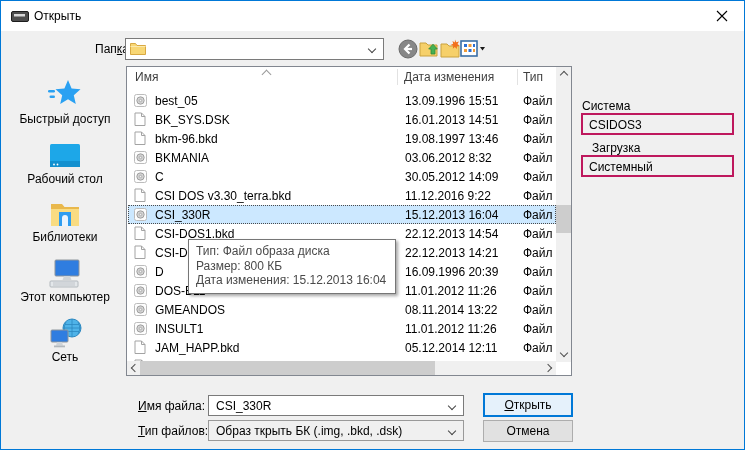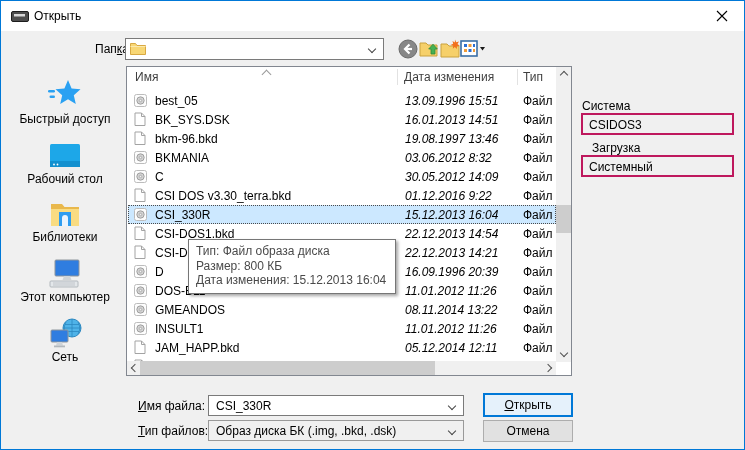--- a/index.html
+++ b/index.html
@@ -33,21 +33,21 @@
   
   .listbox{position:absolute;left:125px;top:65px;width:446px;height:310px;box-sizing:border-box;background:#fff;border:1px solid #828790;}
   .hdr-cell{position:absolute;top:0;height:20px;line-height:20px;color:#3f3f3f;cursor:pointer;white-space:nowrap;}
   .hdr-sep{position:absolute;top:2px;width:1px;height:16px;background:#e2e2e2;}
   .sort-ic{position:absolute;left:136px;top:4px;width:6px;height:6px;border-right:1px solid #9a9a9a;border-bottom:1px solid #9a9a9a;transform:rotate(-135deg);}
   .rows-clip{position:absolute;left:0;top:0;right:15px;bottom:14px;overflow:hidden;}
   .frow{position:absolute;left:1px;width:428px;height:19px;cursor:pointer;}
   .frow svg{position:absolute;left:6px;top:2px;}
   .frow span{position:absolute;top:3px;white-space:nowrap;}
   .c-name{left:27px;}
-  .c-date{left:277px;font-style:italic;}
+  .c-date{left:277px;}
   .c-type{left:395px;width:33px;overflow:hidden;}
   .frow.sel{background:#cce8ff;outline:1px dotted #4b4b4b;outline-offset:-1px;}
   
   .vsb{position:absolute;right:0;top:0;width:15px;height:295px;background:#f0f0f0;}
   .hsb{position:absolute;left:0;bottom:0;width:429px;height:14px;background:#f0f0f0;}
   .sb-btn{position:absolute;display:flex;align-items:center;justify-content:center;cursor:pointer;}
   .vsb .sb-btn{width:15px;height:16px;}
   .hsb .sb-btn{width:14px;height:14px;}
   .sb-thumb{position:absolute;background:#cdcdcd;cursor:pointer;}
   
@@ -238,21 +238,21 @@
           <span class="c-name">C</span>
           <span class="c-date">30.05.2012 14:09</span>
           <span class="c-type">Файл о</span>
         </div>
         <div class="frow" style="top: 119px;">
           <svg width="12" height="15" viewBox="0 0 12 15">
     <path d="M1 1 h6.5 l3.5 3.5 v9 H1 z" fill="#fff" stroke="#a3a3a3"></path>
     <path d="M7.5 1 v3.5 H11" fill="none" stroke="#a3a3a3"></path>
   </svg>
           <span class="c-name">CSI DOS v3.30_terra.bkd</span>
-          <span class="c-date">01.12.2016 9:22</span>
+          <span class="c-date">11.12.2016 9:22</span>
           <span class="c-type">Файл "</span>
         </div>
         <div class="frow sel" style="top: 138px;">
           <svg width="13" height="15" viewBox="0 0 13 15">
     <rect x="0.5" y="1.5" width="12" height="12" rx="2" fill="#fdfdfd" stroke="#bcbcbc"></rect>
     <circle cx="6.5" cy="7.5" r="3.7" fill="#d2d2d2" stroke="#909090" stroke-width="0.8"></circle>
     <circle cx="6.5" cy="7.5" r="1.2" fill="#f3f3f3" stroke="#909090" stroke-width="0.6"></circle>
   </svg>
           <span class="c-name">CSI_330R</span>
           <span class="c-date">15.12.2013 16:04</span>
@@ -369,18 +369,18 @@
 
   <div class="lbl" style="left:125px;top:398px;"><span></span><span class="u">И</span><span>мя файла:</span></div>
   <div class="combo foot-combo1">
     <span class="combo-text2">CSI_330R</span>
     <span class="chev down combo-chev"></span>
   </div>
   <div class="btn btn-open"><span></span><span class="u">О</span><span>ткрыть</span></div>
 
   <div class="lbl" style="left:125px;top:423px;"><span></span><span class="u">Т</span><span>ип файлов:</span></div>
   <div class="combo foot-combo2">
-    <span class="combo-text2">Образ диска БК (.img, .bkd, .dsk)</span>
+    <span class="combo-text2">Образ ткрыть БК (.img, .bkd, .dsk)</span>
     <span class="chev down combo-chev"></span>
   </div>
   <div class="btn btn-cancel">Отмена</div>
 
 </div>
 
 </body></html>

